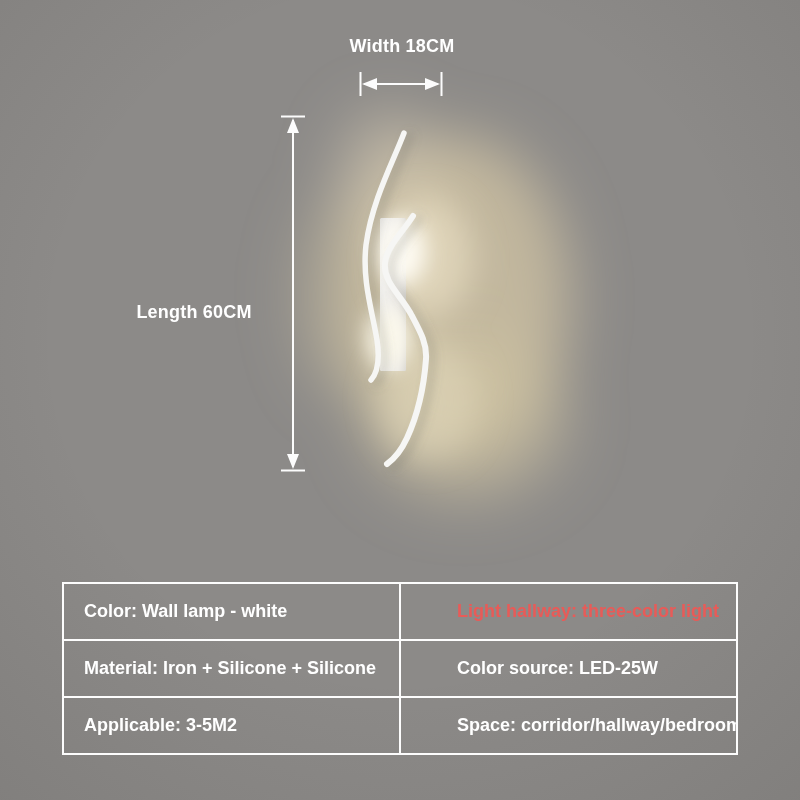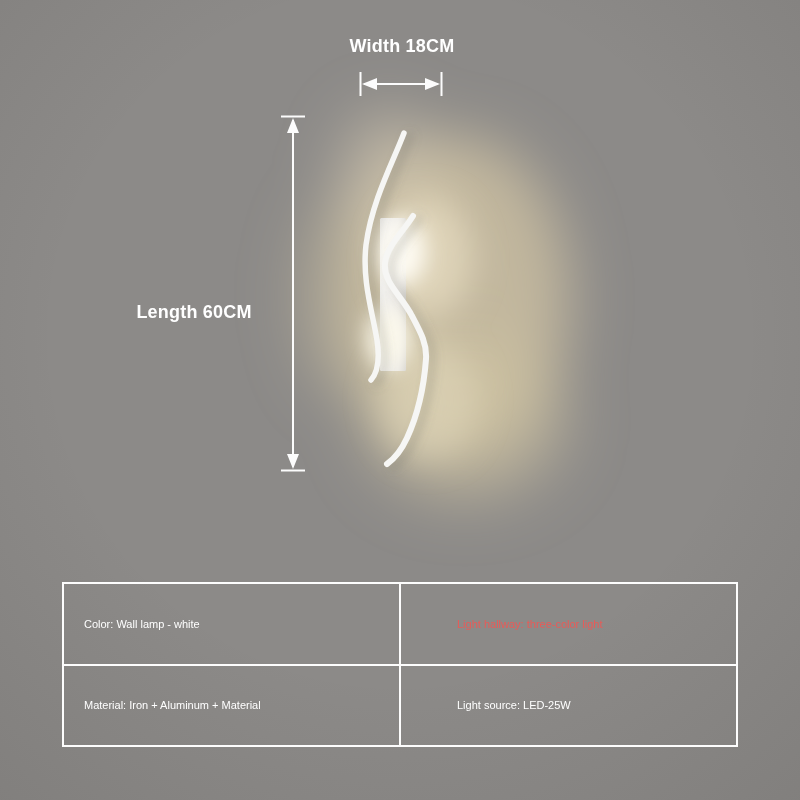--- a/index.html
+++ b/index.html
@@ -18,21 +18,21 @@
   }
   .width-label{left:402px;top:36px;transform:translateX(-50%);font-size:18px}
   .length-label{left:194px;top:312px;transform:translate(-50%,-50%);font-size:18px}
   table.spec{
     position:absolute;left:62px;top:582px;width:676px;height:165px;
     border-collapse:collapse;table-layout:fixed;
   }
   table.spec td{
     border:2px solid var(--table-border,#fdfdfd);
     color:var(--text,#ffffff);
-    font-weight:400;font-size:11px;line-height:1.1;
+    font-weight:700;font-size:18px;line-height:1.1;
     height:55px;vertical-align:middle;
     padding:0 4px 0 20px;white-space:nowrap;overflow:hidden;
   }
   table.spec td.right-col{padding-left:56px}
   table.spec td.red{color:var(--highlight-red,#e85b58)}
 </style>
 </head>
 <body>
 
 <div class="stage">
@@ -111,19 +111,23 @@
   <div class="dim-label width-label">Width 18CM</div>
   <div class="dim-label length-label">Length 60CM</div>
 
   <table class="spec">
     <tbody>
         <tr>
       <td>Color: Wall lamp - white</td>
       <td class="right-col red">Light hallway: three-color light</td>
     </tr>
     <tr>
-      <td>Material: Iron + Aluminum + Material</td>
-      <td class="right-col">Light source: LED-25W</td>
+      <td>Material: Iron + Silicone + Silicone</td>
+      <td class="right-col">Color source: LED-25W</td>
+    </tr>
+    <tr>
+      <td>Applicable: 3-5M2</td>
+      <td class="right-col">Space: corridor/hallway/bedroom</td>
     </tr>
   </tbody>
     </table>
 
 </div>
 
 </body></html>

